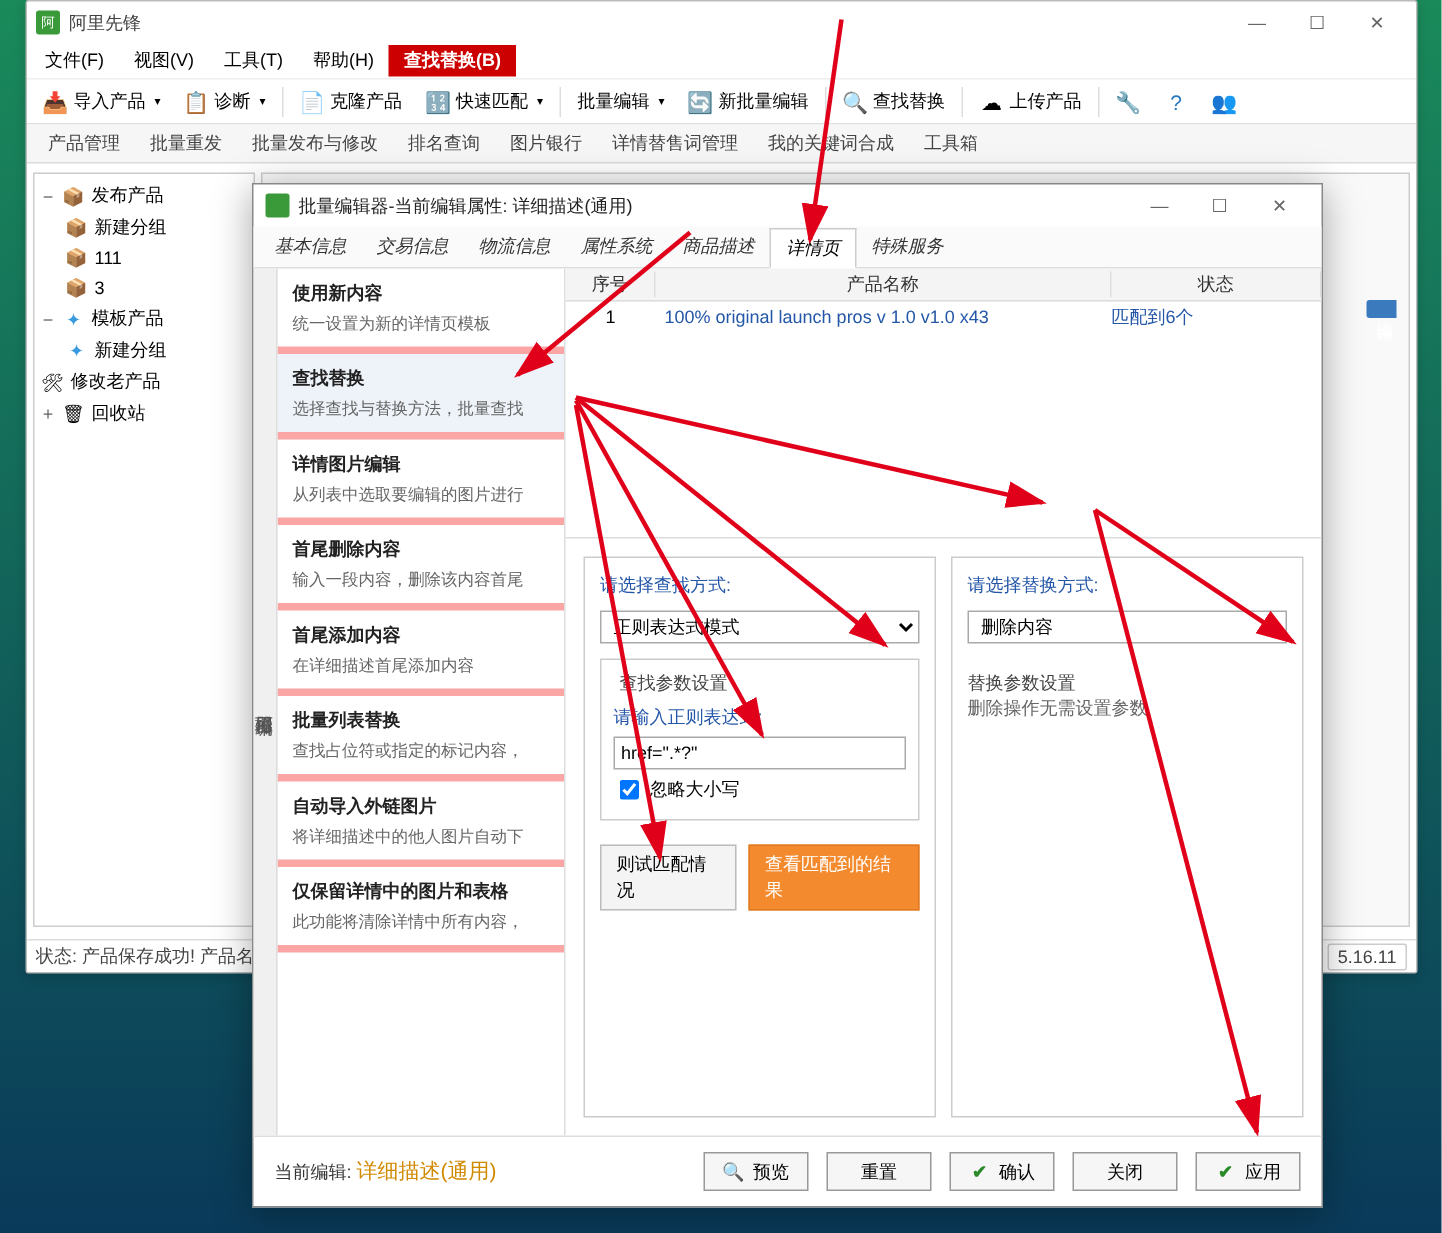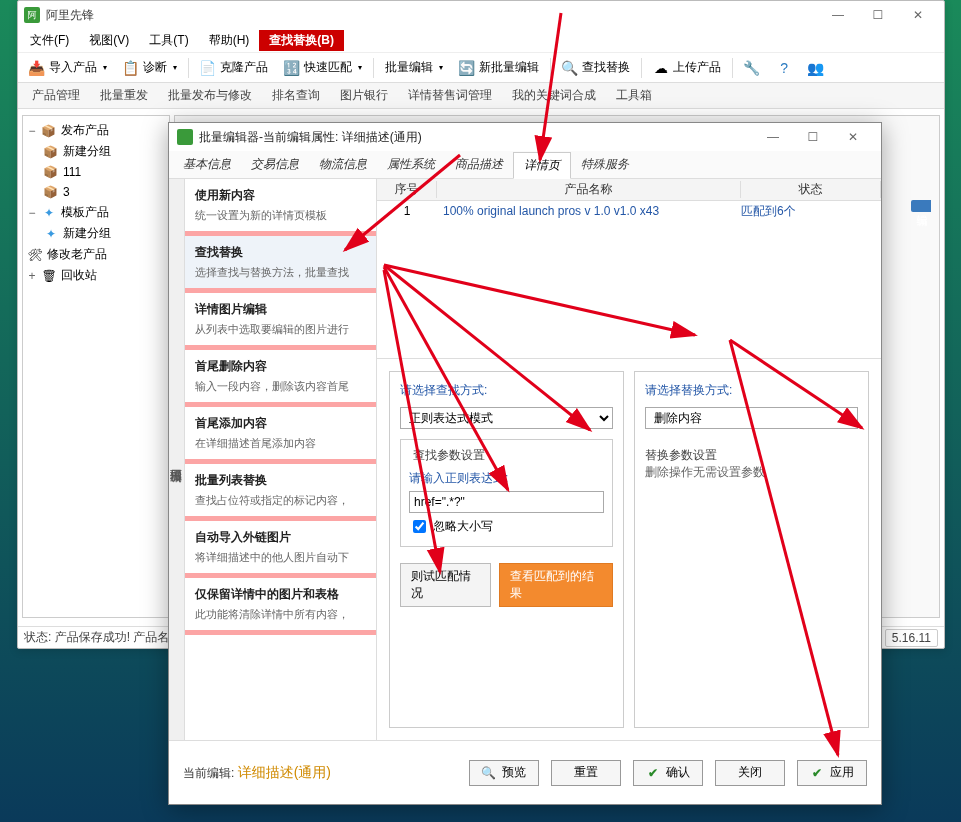--- a/index.html
+++ b/index.html
@@ -78,21 +78,21 @@
   .panel select,.panel input[type=text]{width:100%;height:22px;border:1px solid #aaa;padding:0 4px;background:#fff;}
   .fieldset{border:1px solid #ccc;padding:8px 8px 10px;margin-top:2px;}
   .fieldset .leg{color:#444;margin:-16px 0 6px 0;background:#fff;display:inline-block;padding:0 4px;}
   .fieldset .hint{color:#2457a7;margin-bottom:4px;}
   .chk{display:flex;align-items:center;gap:4px;margin-top:4px;}
   .btn-row{display:flex;gap:8px;margin-top:8px;}
   .btn{border:1px solid #bbb;background:#f4f4f4;padding:4px 10px;cursor:pointer;}
   .btn.orange{background:#f38a2e;border-color:#e07a22;color:#fff;}
   .info{color:#666;}
 
-  .dlg-foot{height:64px;border-top:1px solid #ddd;display:flex;align-items:center;padding:0 14px;gap:12px;}
+  .dlg-foot{height:47px;border-top:1px solid #ddd;display:flex;align-items:center;padding:0 14px;gap:12px;}
   .dlg-foot .cur{color:#333;}
   .dlg-foot .cur .v{color:#d08a00;}
   .dlg-foot .spacer{flex:1;}
   .fbtn{display:inline-flex;align-items:center;justify-content:center;gap:6px;min-width:70px;height:26px;border:1px solid #999;background:#f6f6f6;cursor:pointer;}
   .fic{width:14px;height:14px;display:inline-flex;align-items:center;justify-content:center;}
   .fic.green{color:#2a8a2a;font-weight:bold;}
   .fic.search{color:#2a6a2a;}
 
   
   .arrows{position:absolute;left:0;top:0;width:961px;height:822px;pointer-events:none;z-index:100;}

